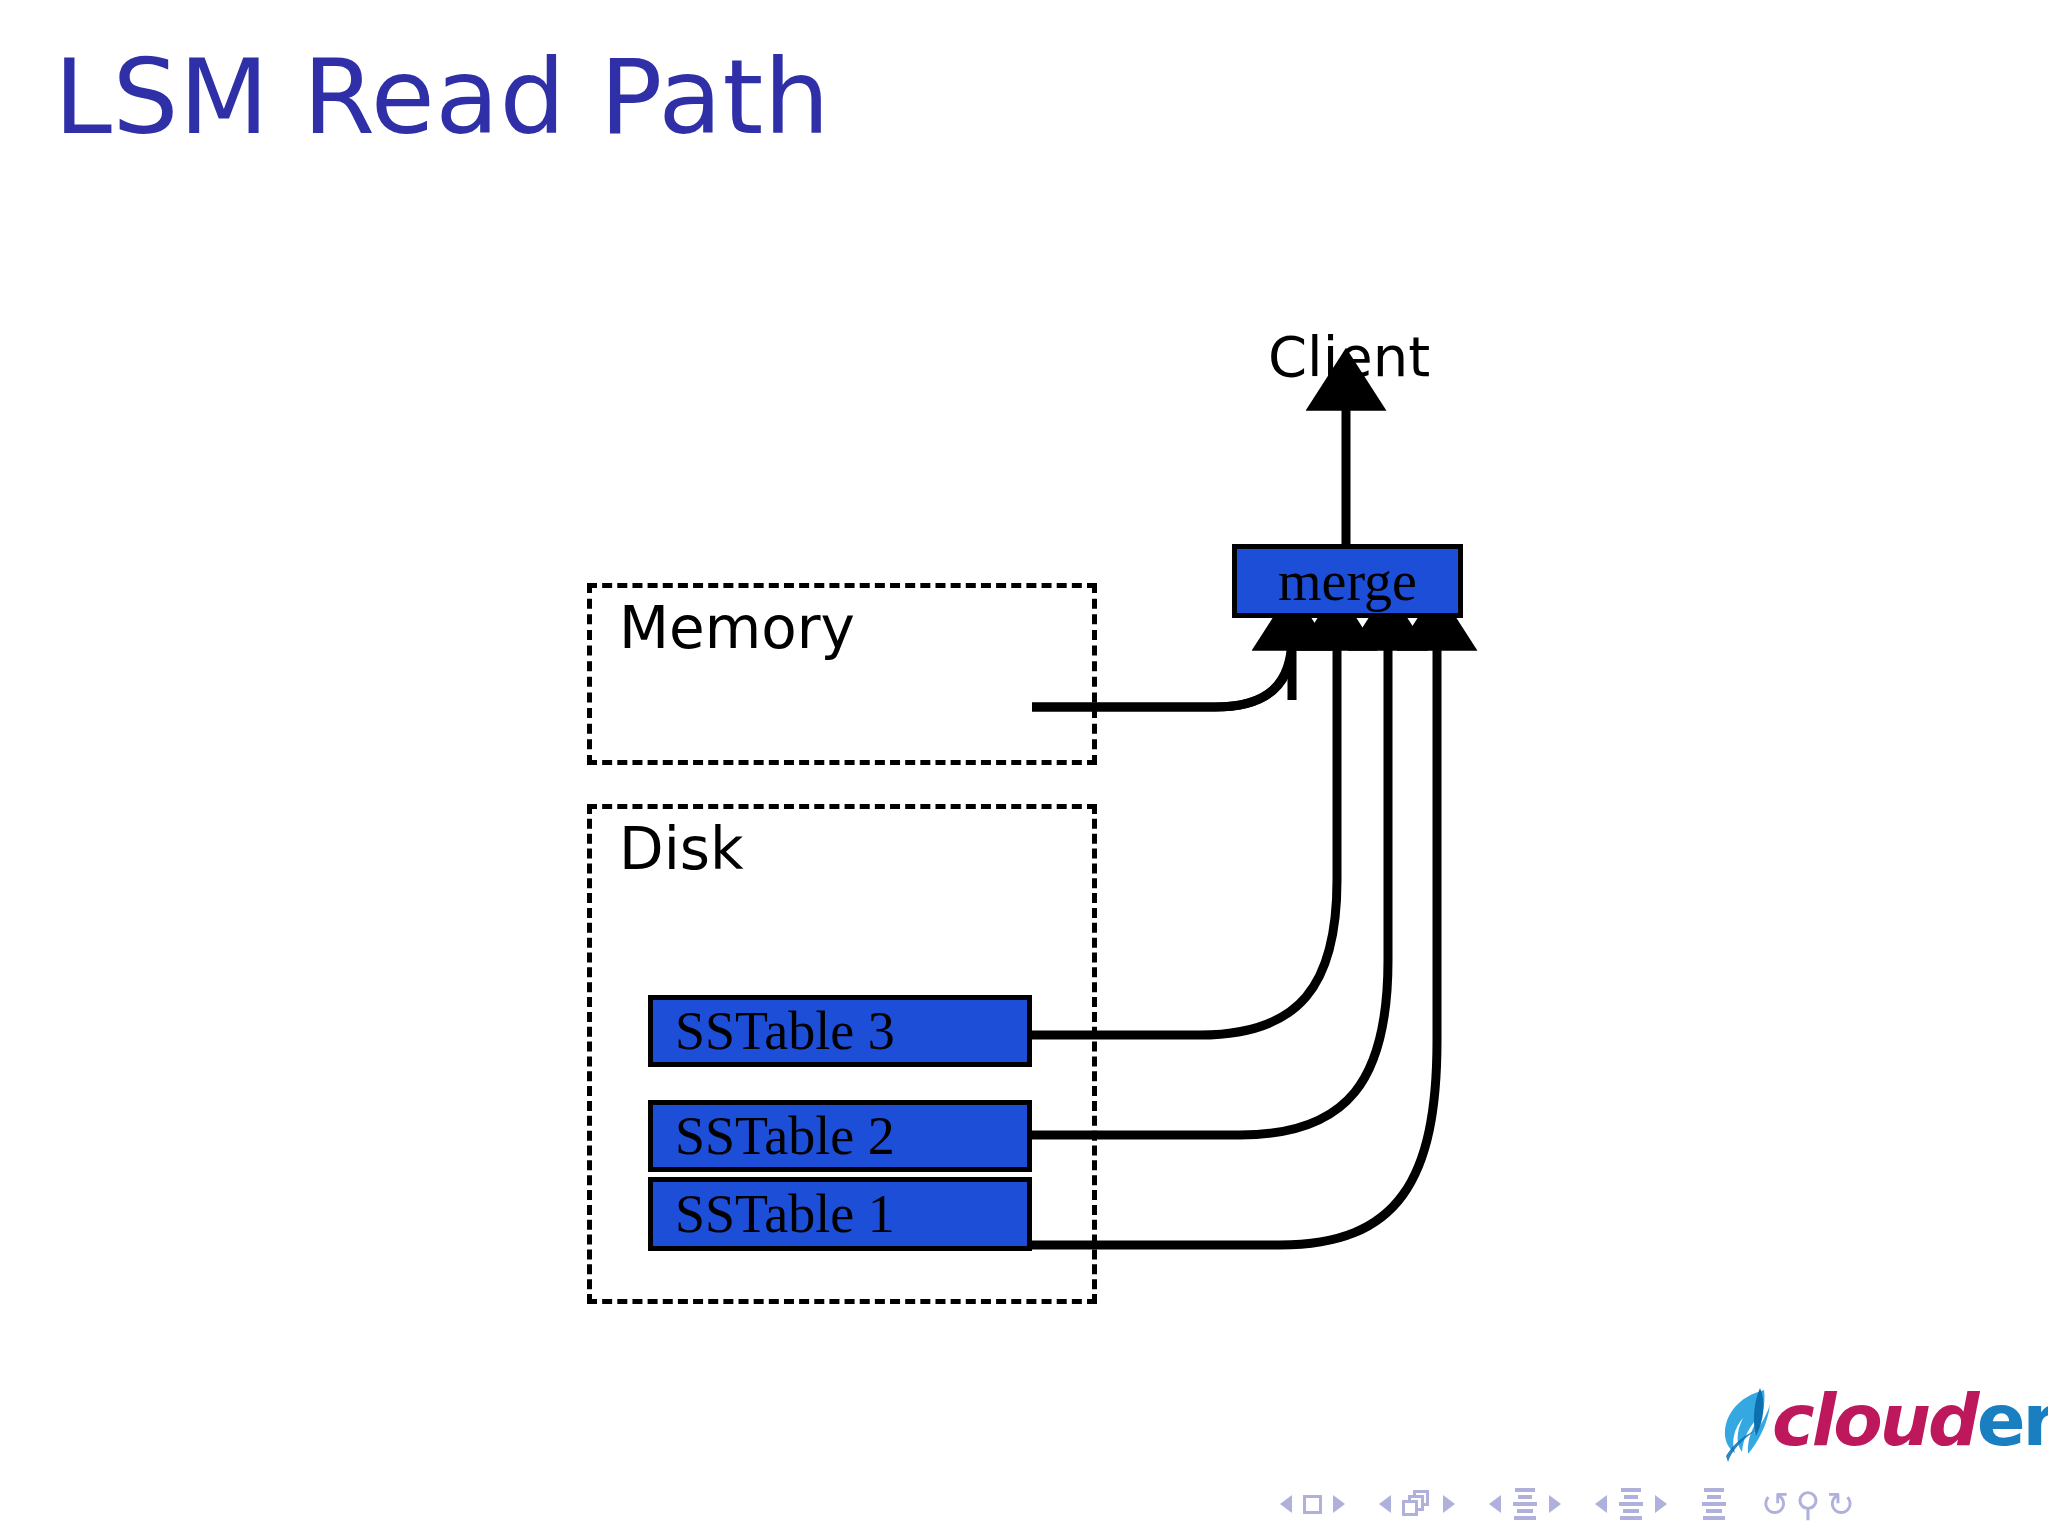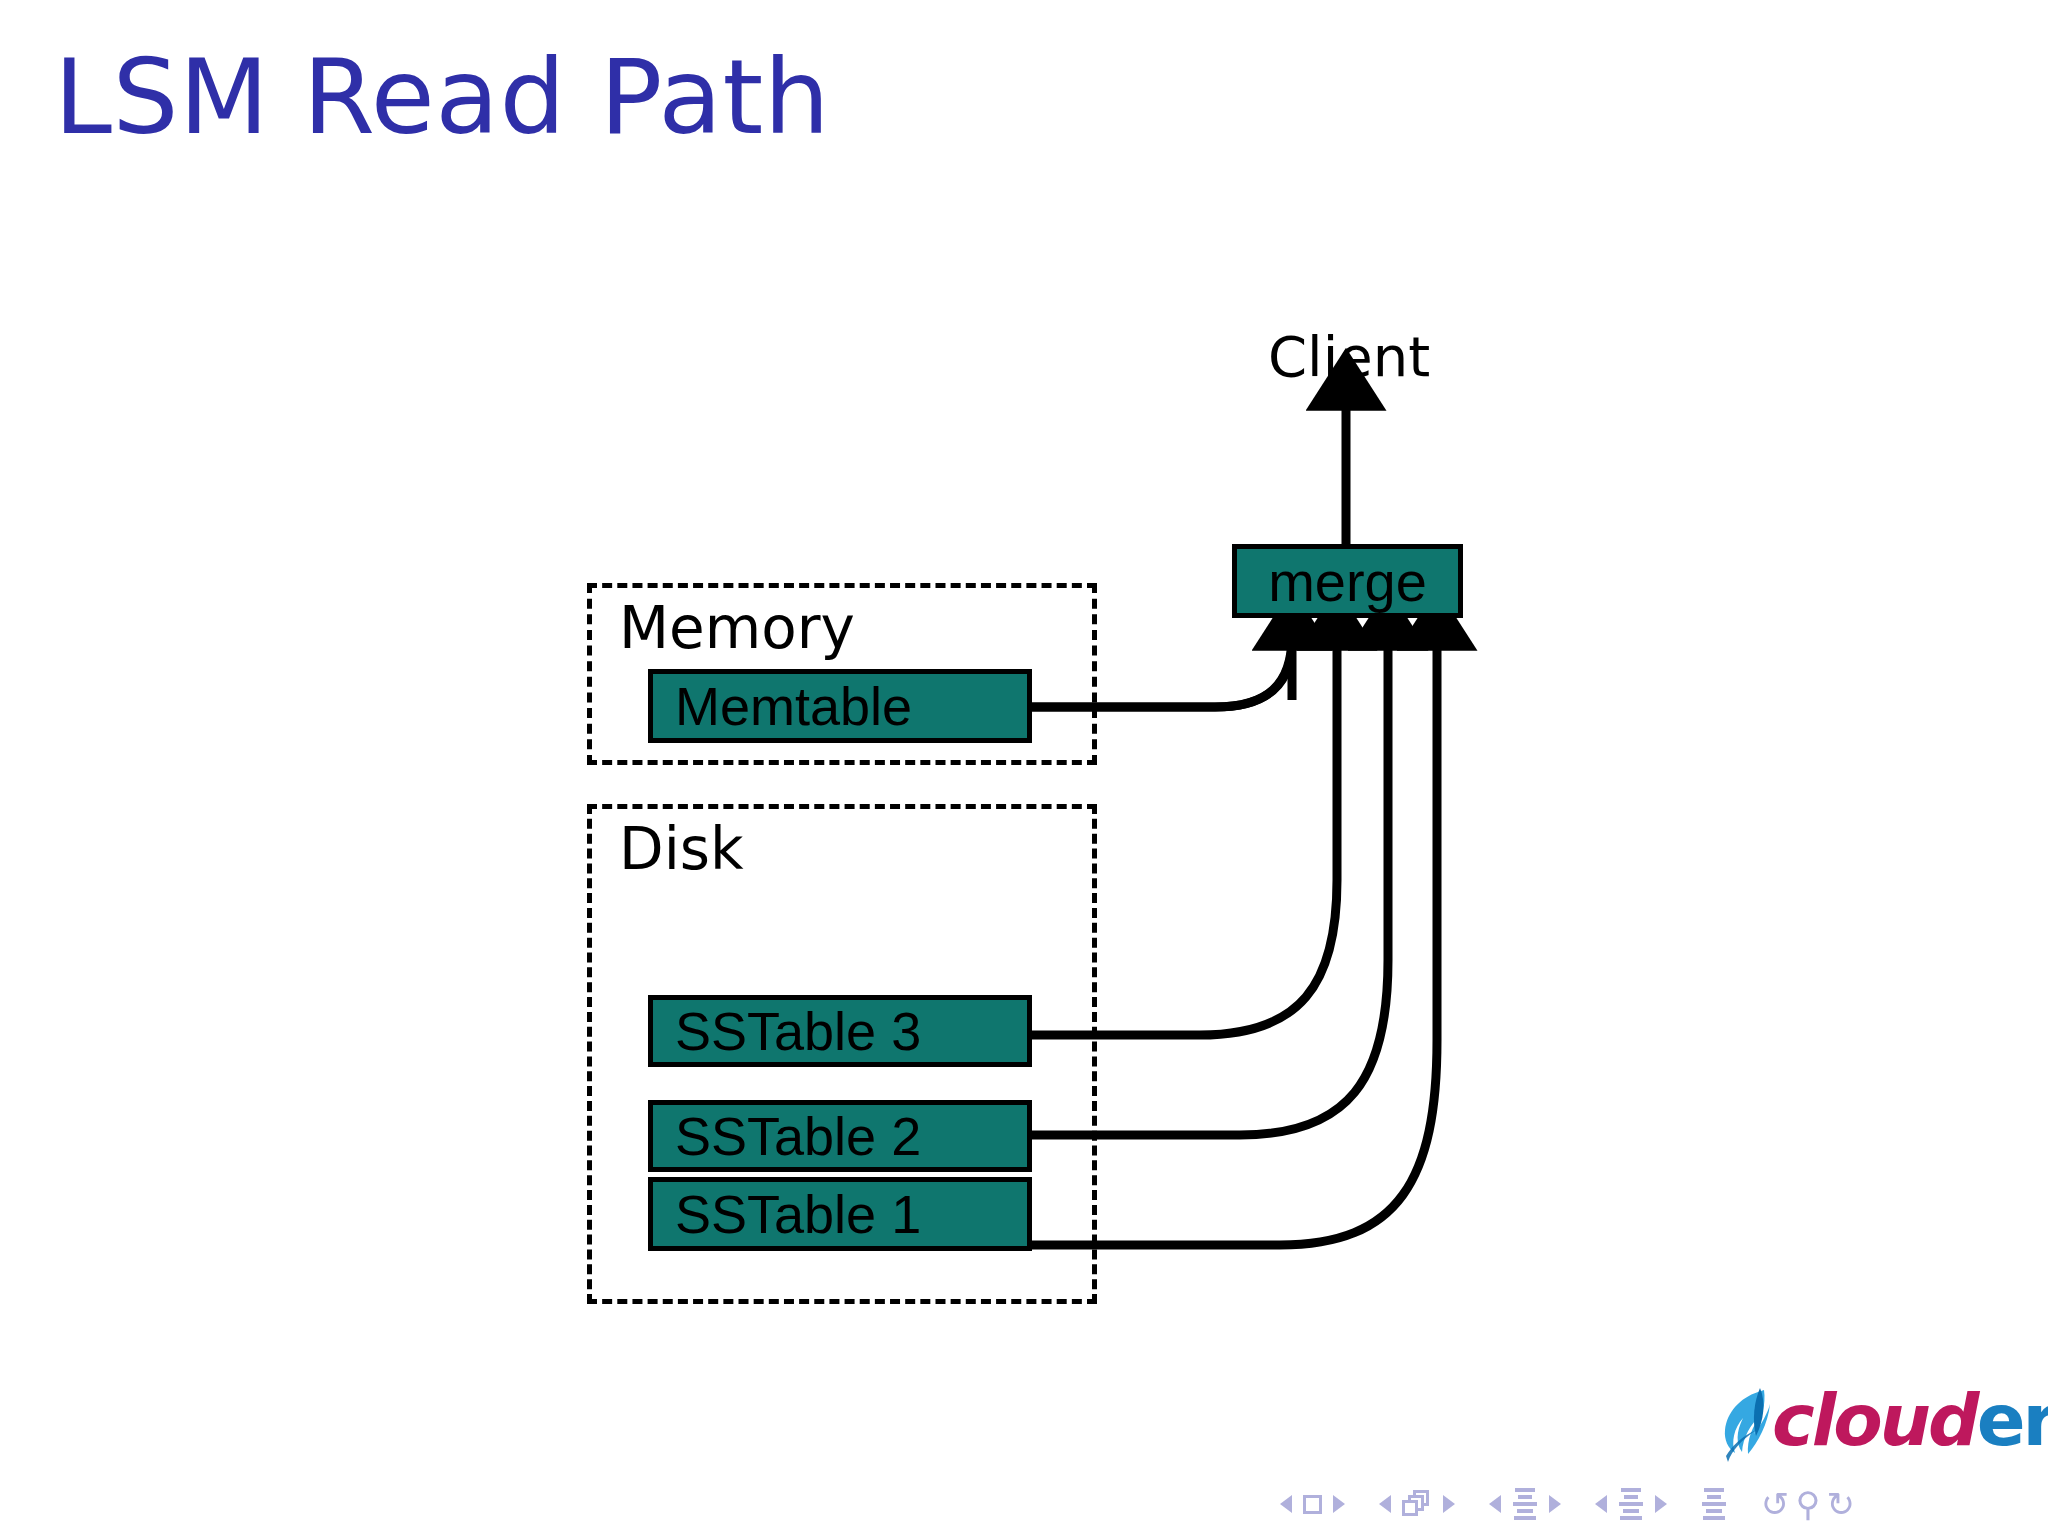--- a/index.html
+++ b/index.html
@@ -45,25 +45,25 @@
     width: 2048px;
     height: 1536px;
   }
   #diagram svg { display: block; }
 
   
   .node-box {
     position: absolute;
     box-sizing: border-box;
     border: 5px solid #000000;
-    background: #0f766e;
+    background: #1d4ed8;
     display: flex;
     align-items: center;
     justify-content: center;
-    font-family: Liberation Sans, sans-serif;
+    font-family: Liberation Serif, serif;
     font-size: 54px;
     color: #000000;
     white-space: nowrap;
   }
   .node-box.align-left {
     justify-content: flex-start;
     padding-left: 22px;
   }
 
   .group-box {
@@ -185,21 +185,20 @@
 
       <path d="M1032,1245 L1280,1245 C1398,1245 1437,1180 1437,1040 L1437,640" fill="none" stroke="#000000" stroke-width="9" marker-end="url(#arrowhead)"></path>
     </svg>
 
     <div class="plain-label" style="left:1268px; top:324px; font-size:56px;">Client</div>
 
     <div class="node-box" style="left:1232px; top:544px; width:231px; height:74px; font-size:56px;">merge</div>
 
     <div class="group-box" style="left:587px; top:583px; width:510px; height:182px;"></div>
     <div class="group-label" style="left:619px; top:594px;">Memory</div>
-    <div class="node-box align-left" style="left:648px; top:669px; width:384px; height:74px;">Memtable</div>
 
     <div class="group-box" style="left:587px; top:804px; width:510px; height:500px;"></div>
     <div class="group-label" style="left:619px; top:815px;">Disk</div>
 
     <div class="node-box align-left" style="left:648px; top:995px; width:384px; height:72px;">SSTable 3</div>
     <div class="node-box align-left" style="left:648px; top:1100px; width:384px; height:72px;">SSTable 2</div>
     <div class="node-box align-left" style="left:648px; top:1177px; width:384px; height:74px;">SSTable 1</div>
   </div>
 
   <div id="cloudera-logo">

